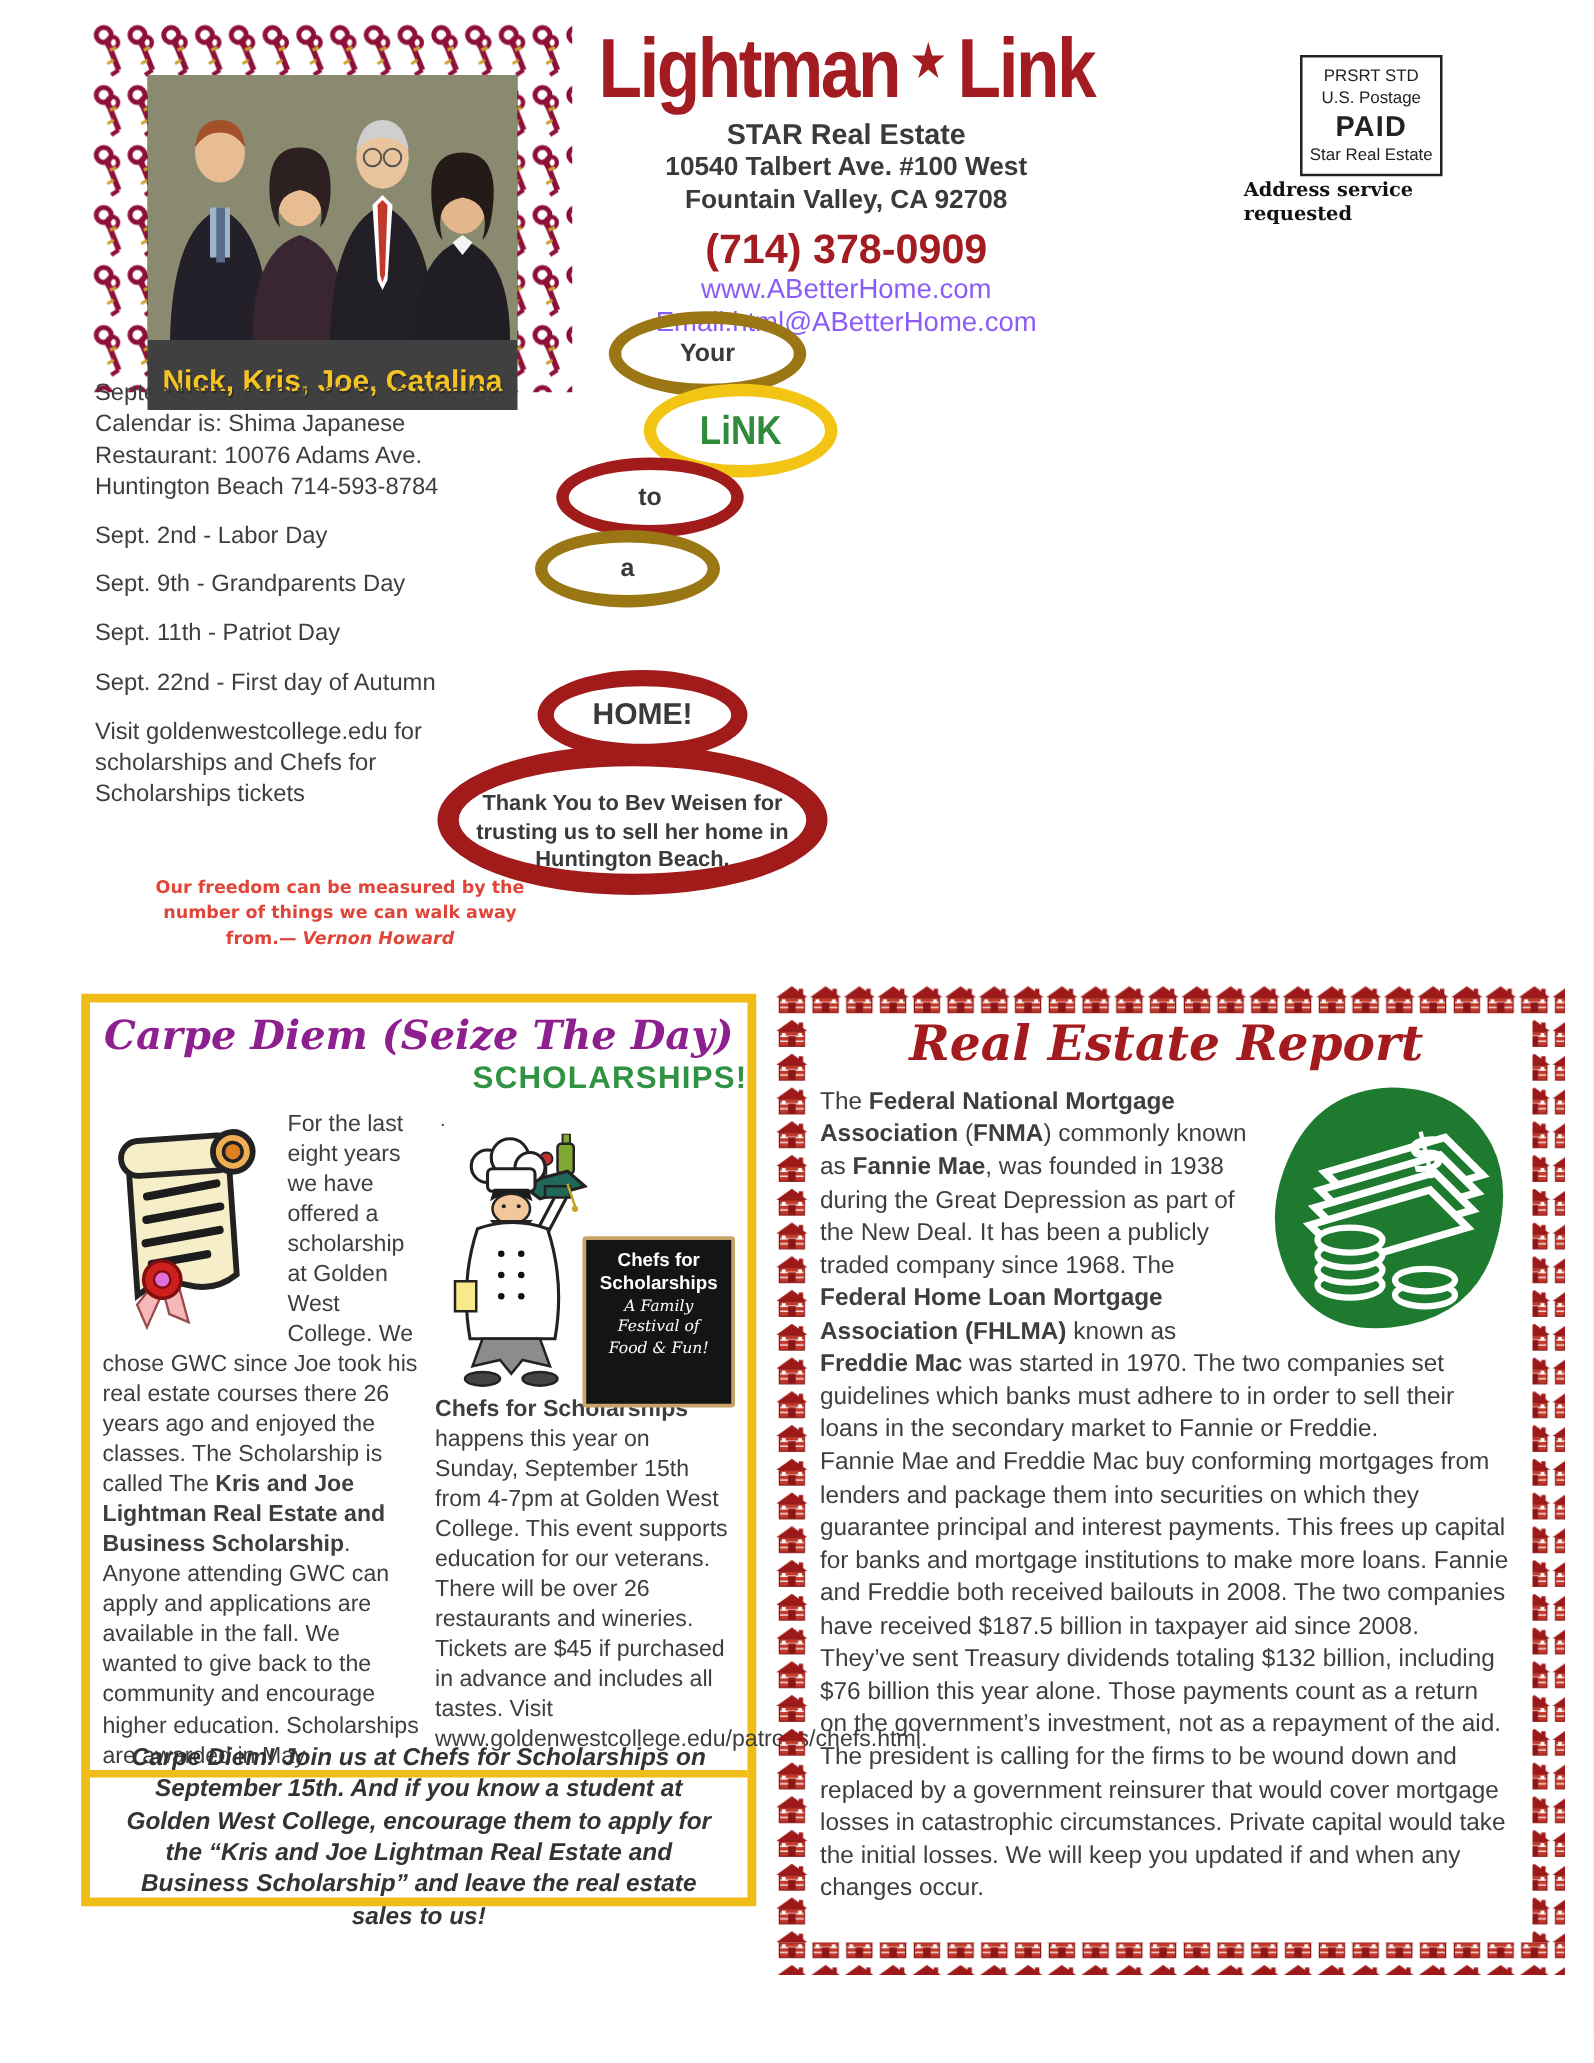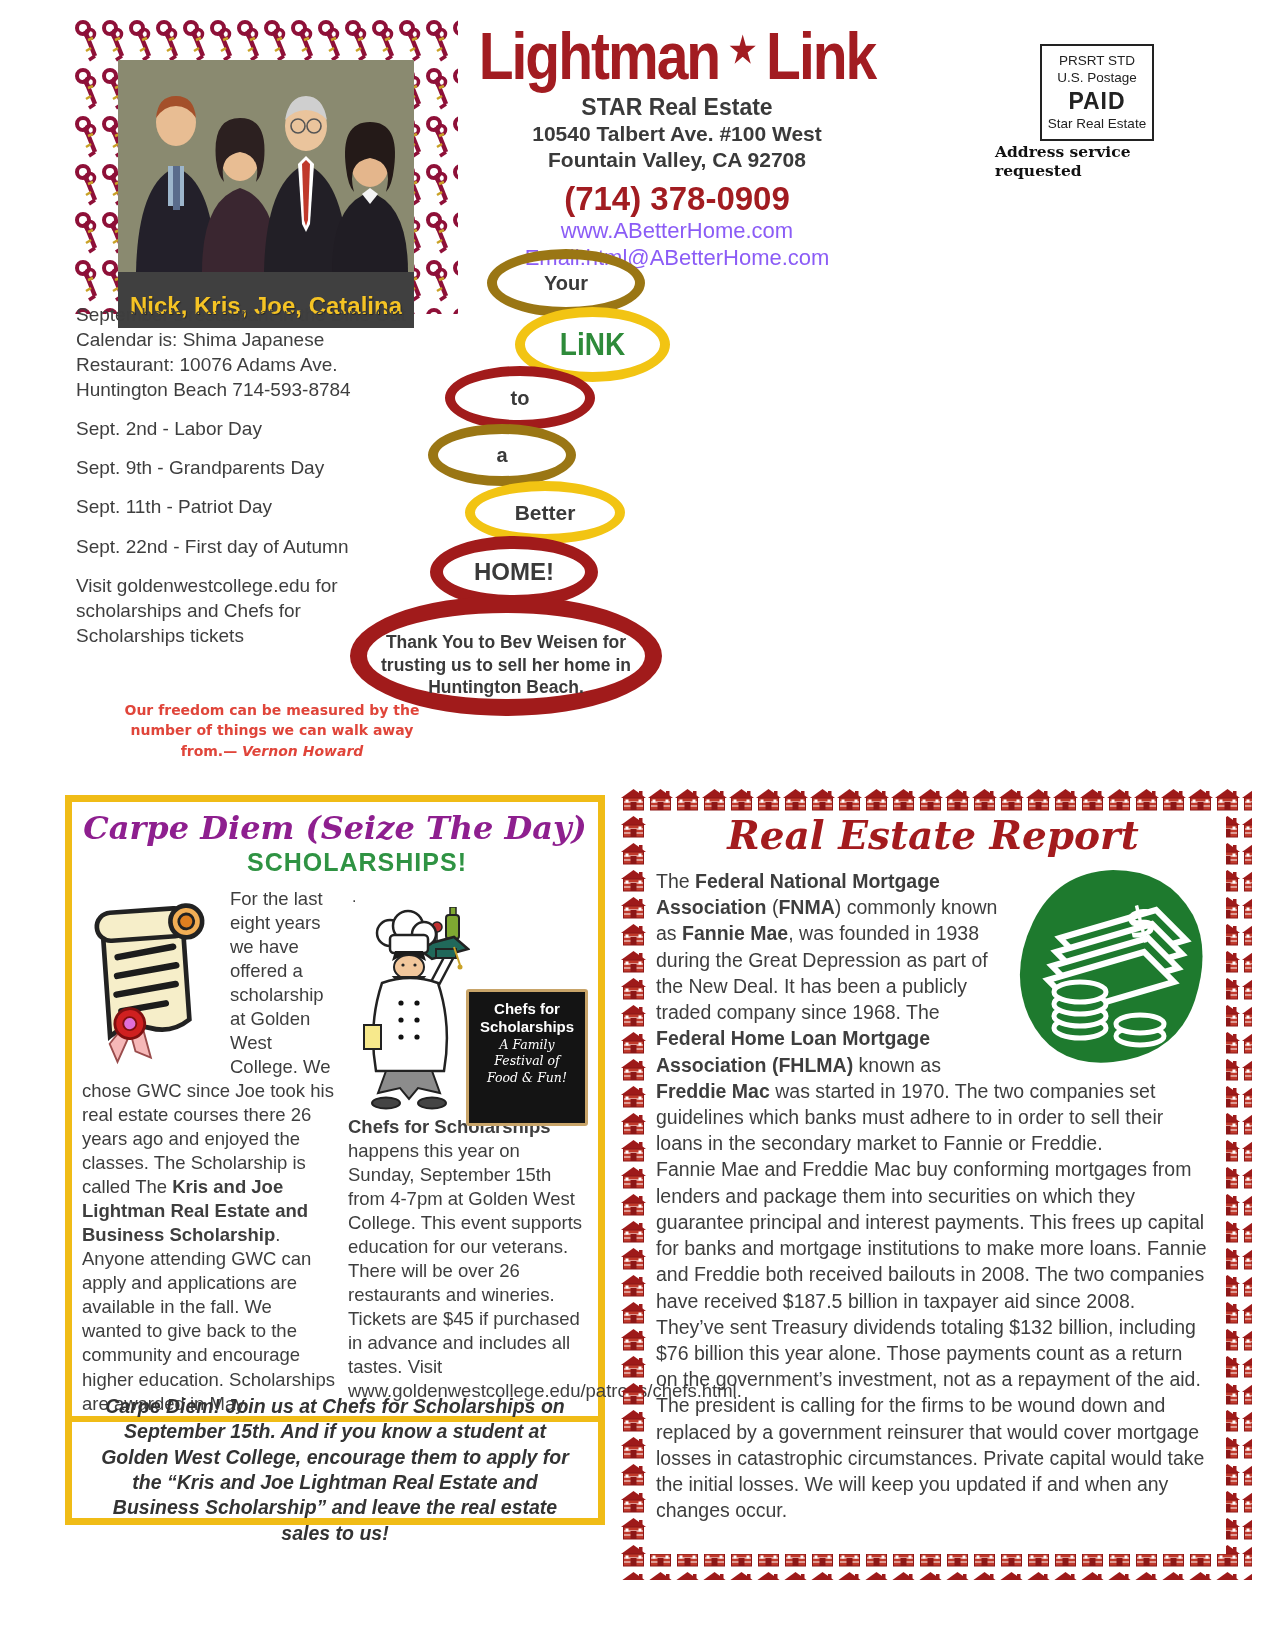--- a/index.html
+++ b/index.html
@@ -53,21 +53,21 @@
   
   .quote{position:absolute;left:62px;top:700px;width:420px;text-align:center;
          font-family:"DejaVu Sans",sans-serif;color:#e0453a;font-size:14px;font-weight:bold;line-height:1.45;}
   .quote .author{font-style:italic;}
 
   
   .carpe{position:absolute;left:65px;top:795px;width:540px;height:730px;border:7px solid #f0bc17;
          box-sizing:border-box;background:#fff;}
   .carpe-title{text-align:center;font-family:"DejaVu Serif",serif;font-style:italic;font-weight:bold;
                font-size:32px;color:#8e1f8f;margin-top:10px;line-height:1.05;}
-  .carpe-sub{text-align:center;color:#2f9343;font-weight:bold;font-size:25px;letter-spacing:1px;margin-top:2px;margin-left:44px;}
+  .carpe-sub{text-align:right;color:#2f9343;font-weight:bold;font-size:25px;letter-spacing:1px;margin-top:2px;margin-left:44px;}
   .carpe-cols{display:flex;gap:12px;padding:10px 10px 0 10px;}
   .col-left{width:262px;font-size:18.5px;line-height:1.3;}
   .col-left svg{float:left;margin:4px 8px 2px 0;}
   .col-right{width:240px;font-size:18.5px;line-height:1.3;}
   .dot-line{font-size:16px;line-height:1;margin:2px 0 0 4px;}
   .chef-row{position:relative;height:208px;margin-top:2px;}
   .chef-row svg{position:absolute;left:2px;top:0;}
   .chef-sign{position:absolute;right:0px;top:82px;width:122px;height:137px;background:#141414;
              border:3px solid #c8a469;border-radius:3px;color:#fff;text-align:center;padding-top:8px;box-sizing:border-box;}
   .chef-sign .b{font-weight:bold;font-size:15px;line-height:1.25;}
@@ -173,23 +173,20 @@
       <span>Your</span>
     </div>
   <div class="oval ov-link">
       <span>LiNK</span>
     </div>
   <div class="oval ov-to">
       <span>to</span>
     </div>
   <div class="oval ov-a">
       <span>a</span>
-    </div>
-  <div class="oval ov-better">
-      <span>Better</span>
     </div>
   <div class="oval ov-home">
       <span>HOME!</span>
     </div>
   <div class="oval ov-thanks">
     <div>Thank You to Bev Weisen for trusting us to sell her home in Huntington Beach.</div>
   </div>
 
   <div class="quote">
     <div>Our freedom can be measured by the</div>

